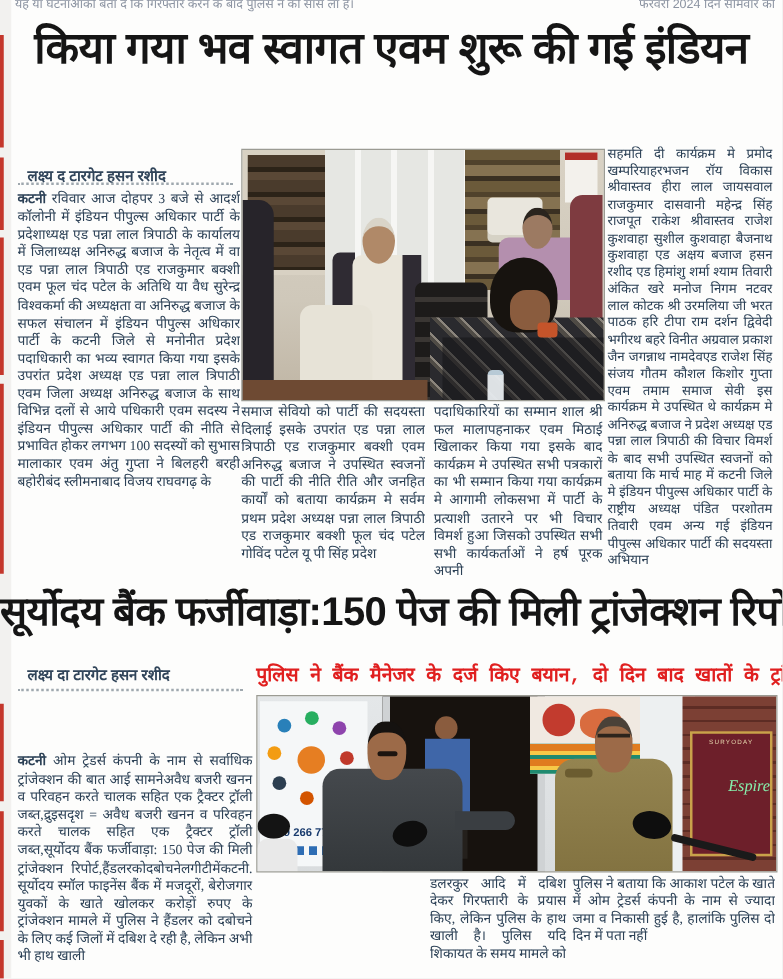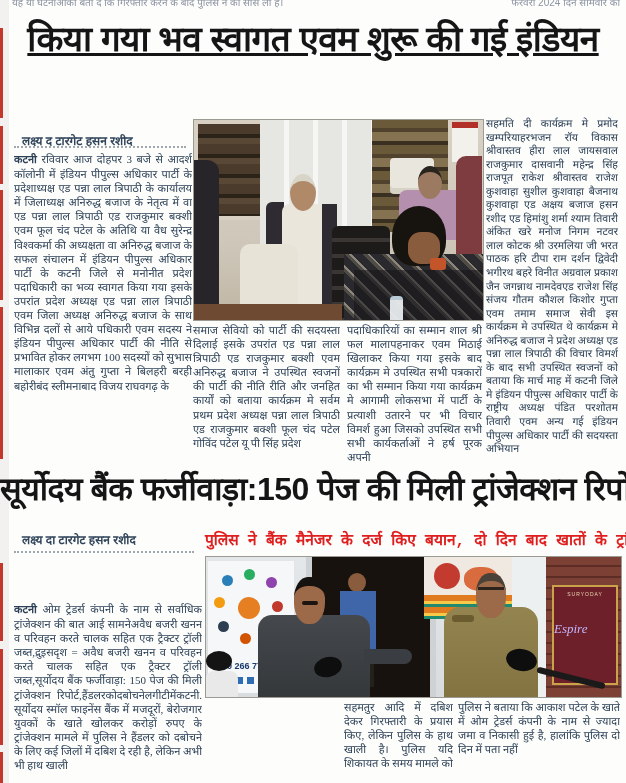--- a/index.html
+++ b/index.html
@@ -5,21 +5,21 @@
   html,body{margin:0;padding:0;background:#e9e9e9;}
   .page{position:relative;width:626px;height:783px;background:#fdfdfc;overflow:hidden;
         font-family:"Liberation Serif",serif;margin:0 auto;}
   .edge{position:absolute;left:0;top:0;width:9px;height:783px;background:#f2f1ef;}
   .tick{position:absolute;left:0;width:3px;background:#c4372c;}
   .topstrip{position:absolute;left:12px;top:0;width:608px;height:12px;overflow:hidden;
             font-family:"Liberation Sans",sans-serif;font-size:10px;color:#8b93a1;}
   .topstrip .inner{display:flex;justify-content:space-between;margin-top:-5px;}
   .headline1{position:absolute;left:0;top:16px;width:626px;text-align:center;
              font-family:"Liberation Sans",sans-serif;font-weight:bold;color:#151515;
-             font-size:35px;line-height:46px;letter-spacing:-0.5px;text-decoration:underline;}
+             font-size:35px;line-height:46px;letter-spacing:-0.5px;}
   .headline1 div{white-space:nowrap;}
   .byline{position:absolute;font-family:"Liberation Sans",sans-serif;font-size:12px;
           color:#31455a;font-weight:bold;}
   .dotrule{position:absolute;border-top:2px dotted #9fa8ae;height:0;}
   .col{position:absolute;font-size:11px;line-height:14.1px;color:#2c4156;
        text-align:justify;overflow:hidden;}
   .lead{font-weight:bold;font-family:Liberation Mono, monospace;}
   .c1L{left:14px;top:152px;width:178px;height:312px;}
   .c1M1{left:193px;top:323px;width:147px;height:156px;}
   .c1M2{left:347px;top:323px;width:135px;height:156px;}
@@ -91,21 +91,21 @@
   .p2-fig1{position:absolute;left:10px;top:6px;width:26px;height:26px;background:#c23b2e;border-radius:50%;}
   .p2-fig2{position:absolute;left:40px;top:10px;width:34px;height:24px;background:#d96c3f;border-radius:45%;}
   .p2-bands{position:absolute;left:0;top:38px;width:88px;height:24px;
             background:repeating-linear-gradient(180deg,#e07c1f 0 6px,#f7c948 6px 9px,#1f8a70 9px 12px);}
   .p2-wallR{left:306px;top:0;width:44px;height:140px;background:#edf0f1;}
   .p2-brick{left:340px;top:0;width:75px;height:140px;
             background:repeating-linear-gradient(0deg,#7c4034 0 9px,#5d2c24 9px 11px);}
   .p2-maroon{left:346px;top:28px;width:62px;height:96px;background:#6d1f2a;border:2px solid #c9a24a;}
   .p2-brand{position:absolute;left:0;top:4px;width:100%;text-align:center;color:#e8d9b0;
             font-family:"Liberation Sans",sans-serif;font-size:5px;letter-spacing:1px;}
-  .p2-script{position:absolute;left:0;top:34px;width:100%;text-align:left;color:#c4b5fd;
+  .p2-script{position:absolute;left:0;top:34px;width:100%;text-align:right;color:#86efac;
              font-style:italic;font-size:13px;}
   .p2-copHead{left:270px;top:16px;width:30px;height:37px;background:#9c6a48;border-radius:45%;
               border-top:8px solid #4a4138;}
   .p2-glasses{left:272px;top:30px;width:26px;height:3px;background:#2c241c;}
   .p2-copBody{left:238px;top:50px;width:94px;height:90px;background:linear-gradient(180deg,#948450,#837341);border-radius:16px 16px 0 0;}
   .p2-epaulette{left:246px;top:58px;width:22px;height:7px;background:#6b5c30;border-radius:3px;}
   .p2-mirror1{left:108px;top:100px;width:28px;height:20px;background:#0e0e0e;border-radius:50%;transform:rotate(-14deg);}
   .p2-mirror2{left:300px;top:92px;width:31px;height:22px;background:#0e0e0e;border-radius:50%;transform:rotate(10deg);}
   .p2-mirror3{left:0px;top:94px;width:26px;height:20px;background:#141414;border-radius:50%;}
   .p2-fairing{left:0;top:114px;width:32px;height:26px;background:#e9e9e9;border-radius:8px 8px 0 0;}
@@ -221,16 +221,16 @@
     <div class="ph p2-epaulette"></div>
     <div class="ph p2-copHead"></div>
     <div class="ph p2-glasses"></div>
     <div class="ph p2-mirror1"></div>
     <div class="ph p2-mirror2"></div>
     <div class="ph p2-mirror3"></div>
     <div class="ph p2-fairing"></div>
     <div class="ph p2-handle"></div>
   </div>
 
-  <div class="col c2M2">सहमतुर आदि में दबिश देकर गिरफ्तारी के प्रयास किए, लेकिन पुलिस के हाथ खाली है। पुलिस यदि शिकायत के समय मामले को</div>
+  <div class="col c2M2">डलरकुर आदि में दबिश देकर गिरफ्तारी के प्रयास किए, लेकिन पुलिस के हाथ खाली है। पुलिस यदि शिकायत के समय मामले को</div>
   <div class="col c2R">पुलिस ने बताया कि आकाश पटेल के खाते में ओम ट्रेडर्स कंपनी के नाम से ज्यादा जमा व निकासी हुई है, हालांकि पुलिस दो दिन में पता नहीं</div>
 
 </div>
 
 </body></html>

